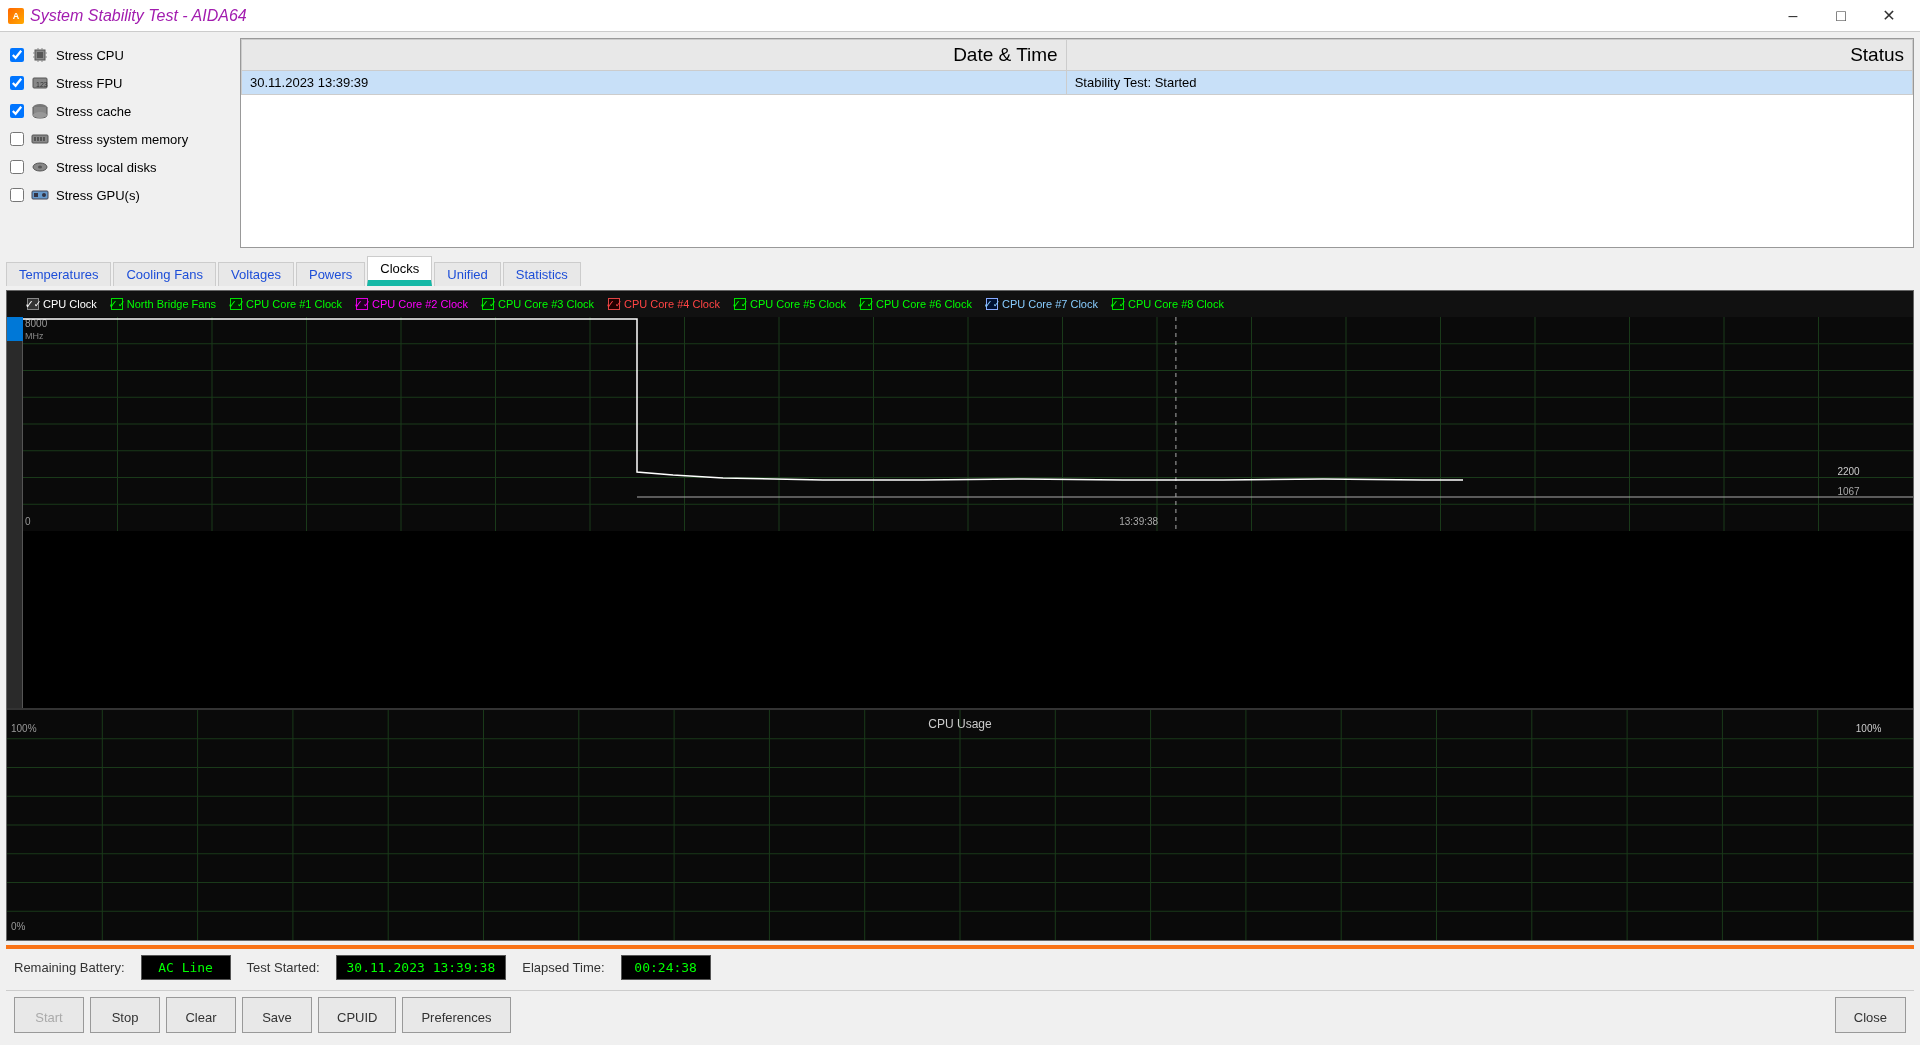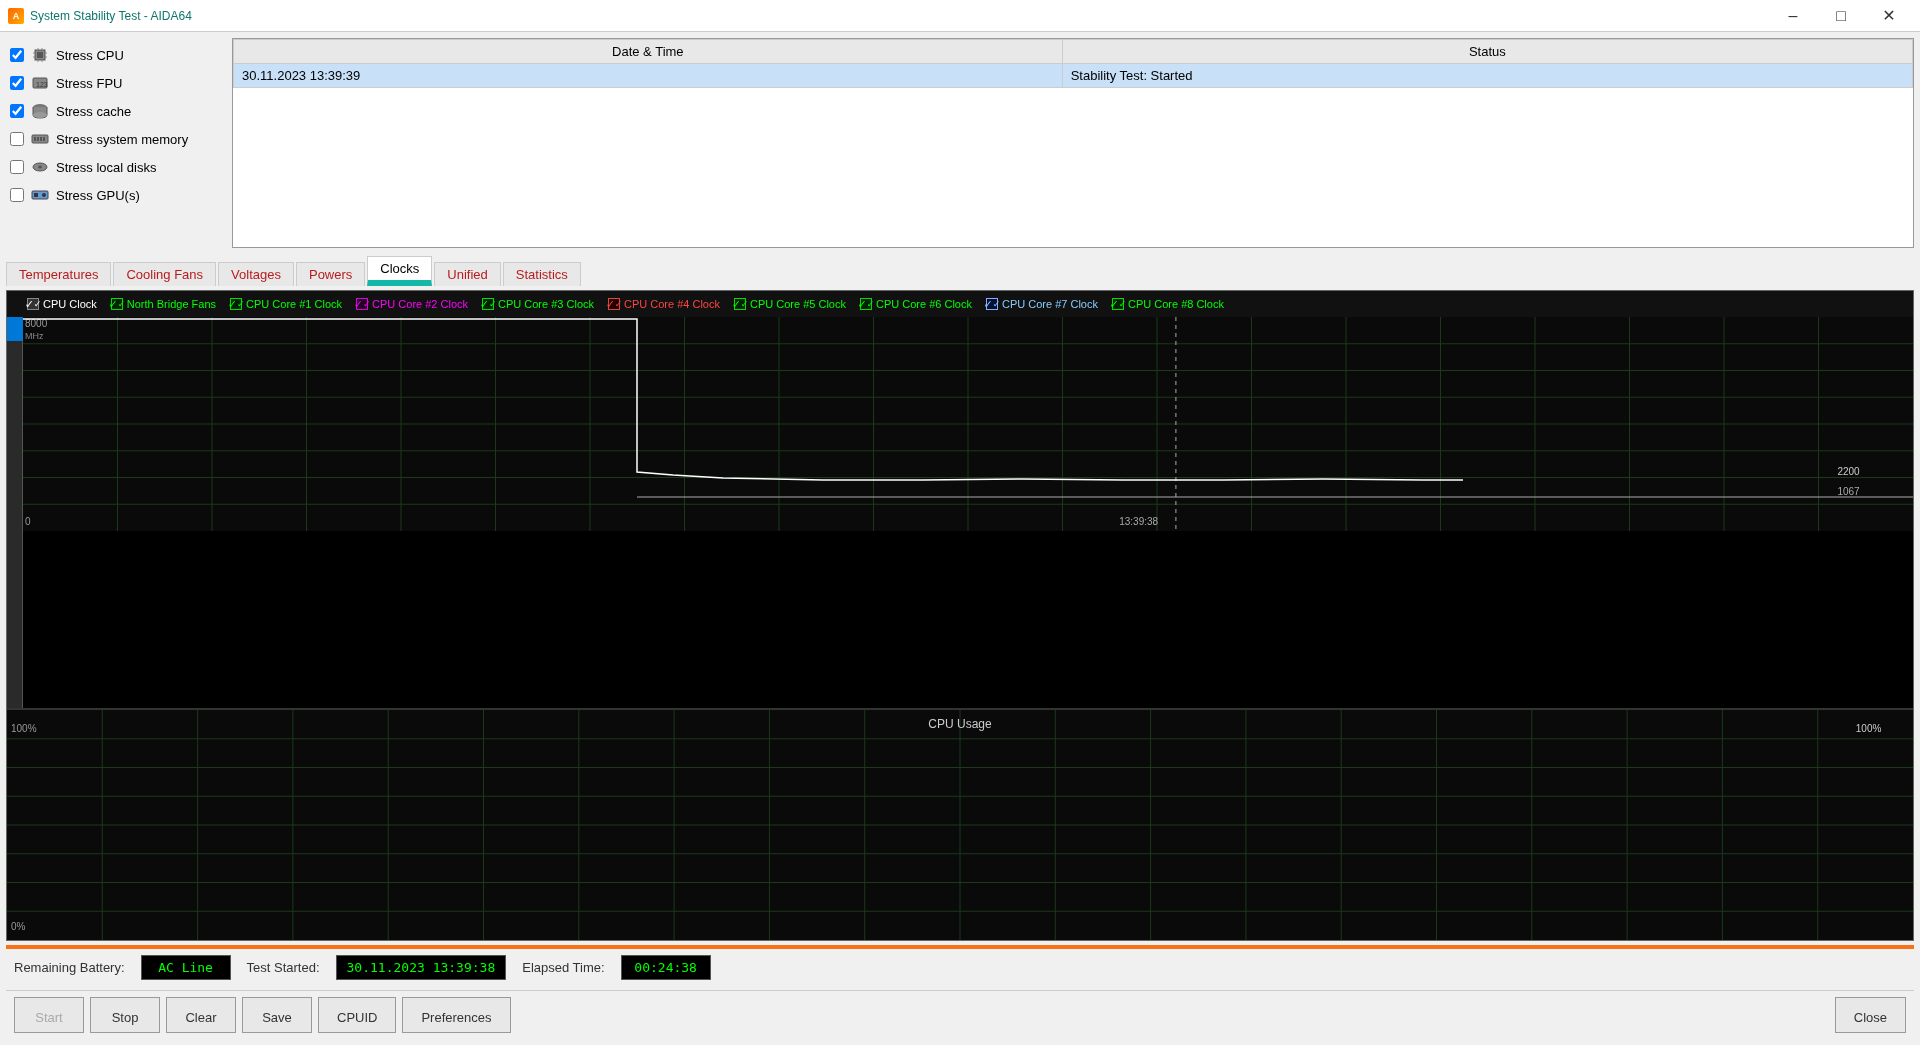--- a/index.html
+++ b/index.html
@@ -23,22 +23,23 @@
     .title-bar-icon {
       width: 16px; height: 16px;
       margin-right: 6px;
       background: linear-gradient(135deg, #ff6600, #ffaa00);
       border-radius: 2px;
       display: flex; align-items: center; justify-content: center;
       font-size: 9px; color: white; font-weight: bold;
     }
     .title-bar-text {
       flex: 1;
-      font-size: 12px;
-      color: #0f766e;
+      font-size: 16px;
+      color: #a21caf;
+      font-style: italic;
     }
     .title-bar-controls {
       display: flex; gap: 2px;
     }
     .tb-btn {
       width: 46px; height: 32px;
       border: none; background: transparent;
       cursor: pointer; font-size: 16px; color: #333;
       display: flex; align-items: center; justify-content: center;
     }
@@ -47,21 +48,21 @@
       display: flex;
       flex-direction: column;
       height: calc(1045px - 32px);
       background: #f0f0f0;
       padding: 6px;
       gap: 4px;
     }
 
     .top-section {
       display: flex;
-      gap: 6px;
+      gap: 14px;
       height: 210px;
     }
 
     .stress-panel {
       width: 220px;
       display: flex;
       flex-direction: column;
       gap: 2px;
       padding: 4px;
     }
@@ -91,23 +92,23 @@
       background: white;
     }
     .status-table table {
       width: 100%;
       border-collapse: collapse;
     }
     .status-table th {
       background: #e8e8e8;
       border: 1px solid #ccc;
       padding: 4px 8px;
-      text-align: center;
+      text-align: right;
       font-weight: normal;
-      font-size: 13px;
+      font-size: 19px;
     }
     .status-table td {
       border: 1px solid #ccc;
       padding: 4px 8px;
       font-size: 13px;
     }
     .status-table tr.highlight td {
       background: #c8e0f8;
     }
 
@@ -116,21 +117,21 @@
       align-items: flex-end;
       gap: 0;
       margin-top: 4px;
     }
     .tab {
       padding: 4px 12px;
       border: 1px solid #ccc;
       background: #e8e8e8;
       cursor: pointer;
       font-size: 13px;
-      color: #b91c1c;
+      color: #1d4ed8;
       border-bottom: none;
       margin-right: 2px;
       user-select: none;
     }
     .tab.active {
       background: #fff;
       color: #000;
       border-bottom: 6px solid #14b8a6;
       position: relative;
       z-index: 1;

